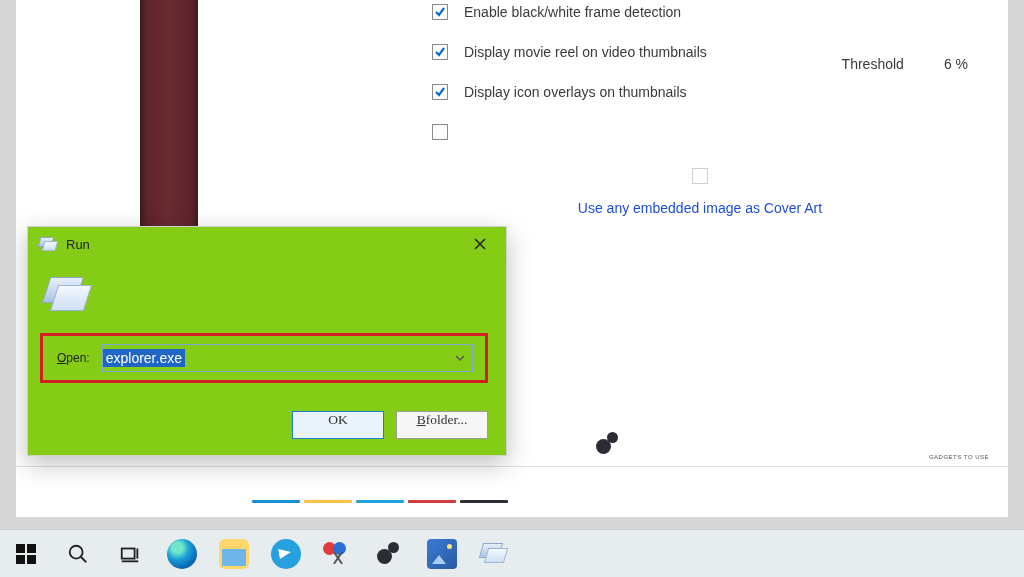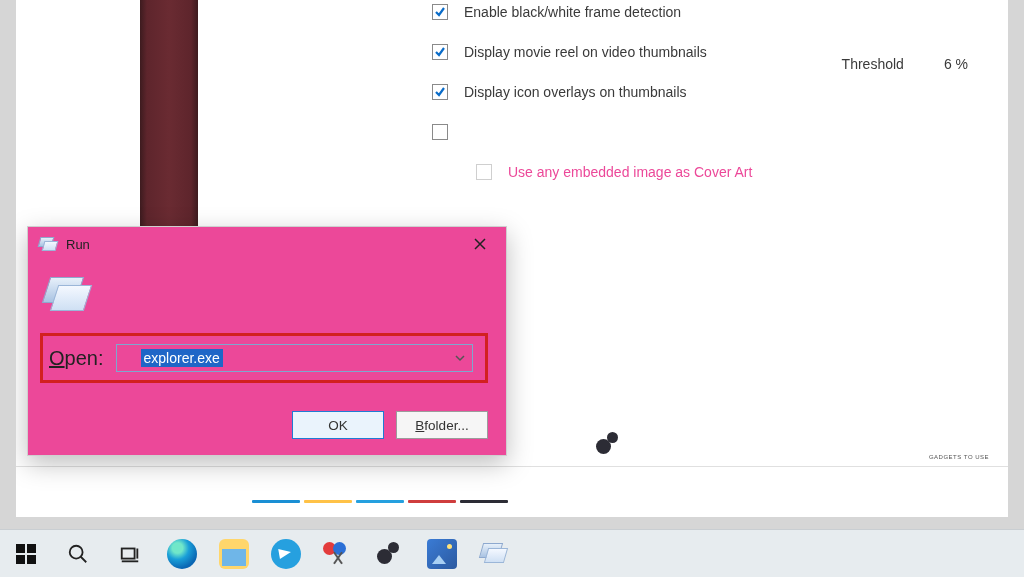--- a/index.html
+++ b/index.html
@@ -40,21 +40,21 @@
   .settings {
     position: absolute;
     left: 416px; top: 0; right: 40px;
   }
   .opt-row {
     display: flex; align-items: center; gap: 16px;
     height: 40px;
     font-size: 14px;
     color: #3a3a3a;
   }
-  .opt-row.dim { color: #ec4899; }
+  .opt-row.dim { color: #1d4ed8; flex-direction: column; }
   .opt-row .indent { width: 28px; }
   .checkbox {
     width: 16px; height: 16px;
     border: 1.5px solid #8a8a8a;
     background: #fff;
     display: inline-flex; align-items: center; justify-content: center;
     flex-shrink: 0;
   }
   .checkbox.dim { border-color: #cfcfcf; }
   .checkmark { width: 12px; height: 12px; }
@@ -76,21 +76,21 @@
     position: absolute; bottom: 14px; left: 236px;
     display: flex; gap: 4px; align-items: flex-end;
   }
   .tabtop { height: 3px; border-radius: 1px; }
 
   
   .run-dialog {
     position: absolute;
     left: 11px; top: 226px;
     width: 480px;
-    background: #ec4899;
+    background: #84cc16;
     border: 1px solid #cfcfcf;
     box-shadow: 0 8px 24px rgba(0,0,0,.25);
   }
   .run-titlebar {
     display: flex; align-items: center;
     height: 34px;
     padding: 0 4px 0 10px;
   }
   .run-title { flex: 1; font-size: 13px; color: #222; padding-left: 8px; }
   .run-close {
@@ -113,34 +113,34 @@
     border: 1px solid #8ea9cf;
     transform: skewX(-18deg);
   }
   .run-large-icon .front {
     position: absolute; left: 8px; top: 8px; width: 34px; height: 26px;
     background: linear-gradient(#f4f8ff, #cfe0f4);
     border: 1px solid #9bb6d8;
     transform: skewX(-18deg);
   }
   .run-desc { line-height: 1.45; color: #333; font-size: 13.8px; }
-  .run-open-label { font-size: 20px; color: #222; }
+  .run-open-label { font-size: 12px; color: #222; margin-left: 8px; }
   .run-open-label .ul { text-decoration: underline; }
 
   .highlight-box {
     border: 3px solid #d22020;
     padding: 8px 12px 8px 6px;
     display: flex; align-items: center; gap: 12px;
     margin-left: -6px;
   }
   .combo {
     flex: 1;
     height: 28px;
     border: 1px solid #7ea7cf;
-    display: flex; align-items: center; padding: 0 24px;
+    display: flex; align-items: center; padding: 0 0;
     position: relative;
   }
   .combo-text {
     background: #1f66c7;
     color: #fff;
     padding: 1px 3px;
     font-size: 14px;
     font-family: "Segoe UI", Arial, sans-serif;
   }
   .combo-caret {
@@ -151,23 +151,24 @@
 
   .run-buttons {
     display: flex; justify-content: flex-end; gap: 12px;
     padding: 16px 18px 16px 18px;
   }
   .btn {
     min-width: 92px; height: 28px;
     border: 1px solid #9c9c9c;
     background: #f6f6f6;
     font-size: 13.5px;
-    display: inline-flex; align-items: center; justify-content: center;
+    display: inline-flex; justify-content: center;
     cursor: pointer;
     user-select: none;
+    font-family: Liberation Serif, serif;
   }
   .btn.primary { border: 1.5px solid #1f7bd4; background: #eaf3fc; }
   .btn .ul { text-decoration: underline; }
 
   
   .taskbar {
     position: absolute; left: 0; right: 0; bottom: 0; height: 48px;
     background: #e7ecef;
     border-top: 1px solid #c9ced2;
     display: flex; align-items: stretch;

